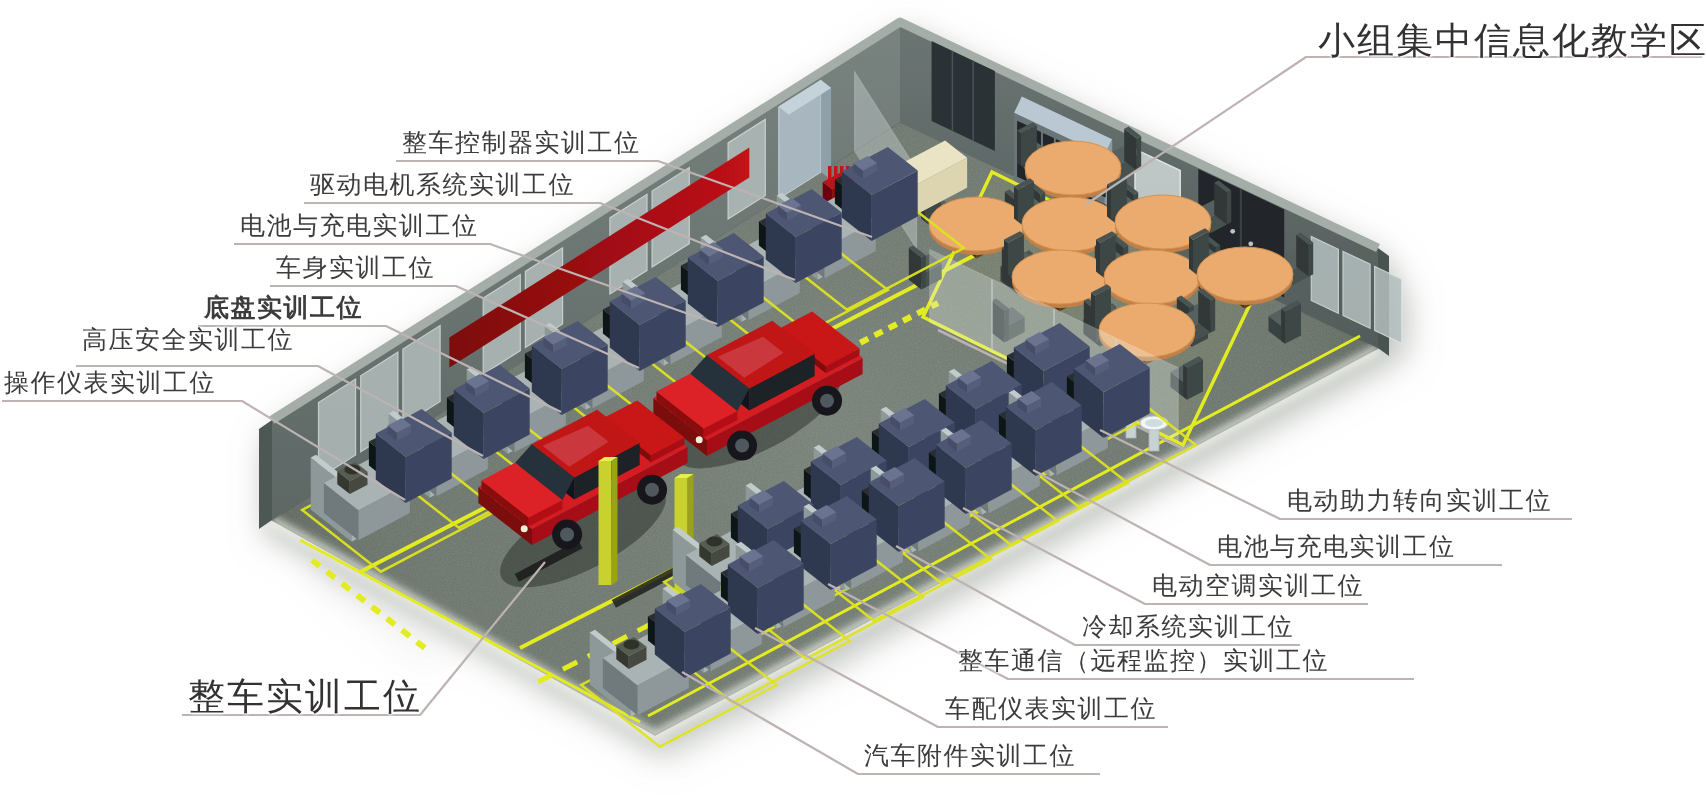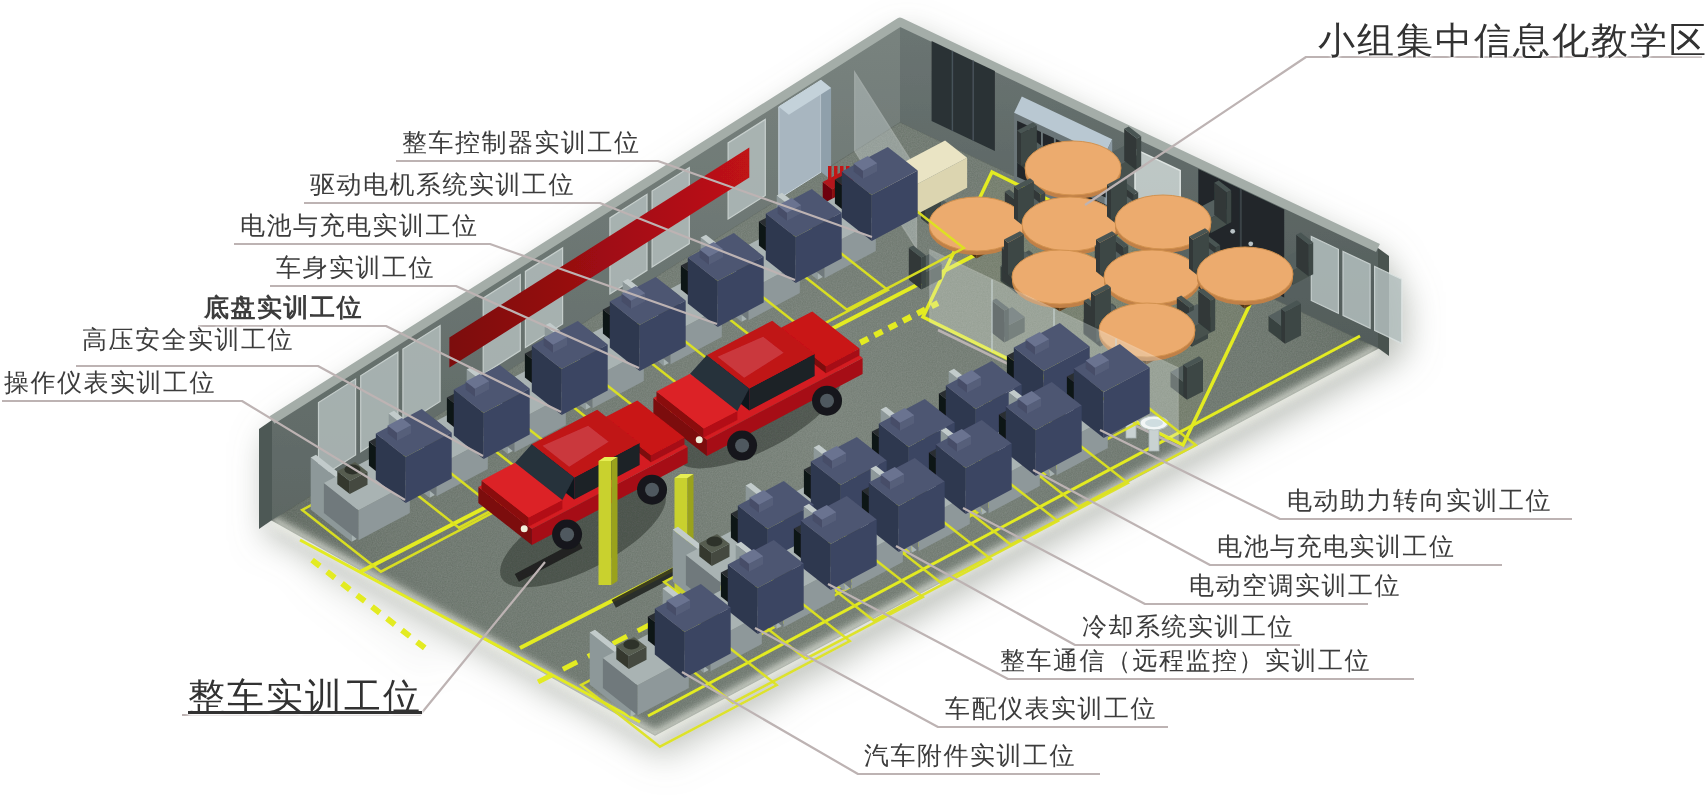--- a/index.html
+++ b/index.html
@@ -922,23 +922,23 @@
       </g>
     </svg>
   <div id="labels">
       <div class="label" style="left: 402px; top: 126px;">整车控制器实训工位</div>
       <div class="label" style="left: 310px; top: 168px;">驱动电机系统实训工位</div>
       <div class="label" style="left: 240px; top: 209px;">电池与充电实训工位</div>
       <div class="label" style="left: 276px; top: 251px;">车身实训工位</div>
       <div class="label" style="left: 204px; top: 291px; font-weight: bold;">底盘实训工位</div>
       <div class="label" style="left: 82px; top: 323px;">高压安全实训工位</div>
       <div class="label" style="left: 4px; top: 366px;">操作仪表实训工位</div>
-      <div class="label big" style="left: 188px; top: 672px; text-decoration: underline;">整车实训工位</div>
+      <div class="label big" style="left: 188px; top: 672px;">整车实训工位</div>
       <div class="label big" style="left: 1318px; top: 16px;">小组集中信息化教学区</div>
       <div class="label" style="left: 1287px; top: 484px;">电动助力转向实训工位</div>
       <div class="label" style="left: 1217px; top: 530px;">电池与充电实训工位</div>
-      <div class="label" style="left: 1152px; top: 569px; margin-left: 37px;">电动空调实训工位</div>
+      <div class="label" style="left: 1152px; top: 569px;">电动空调实训工位</div>
       <div class="label" style="left: 1082px; top: 610px;">冷却系统实训工位</div>
-      <div class="label" style="left: 1000px; top: 644px;">整车通信（远程监控）实训工位</div>
+      <div class="label" style="left: 958px; top: 644px;">整车通信（远程监控）实训工位</div>
       <div class="label" style="left: 945px; top: 692px;">车配仪表实训工位</div>
       <div class="label" style="left: 864px; top: 739px;">汽车附件实训工位</div>
     </div>
 </div>
 
 </body></html>

